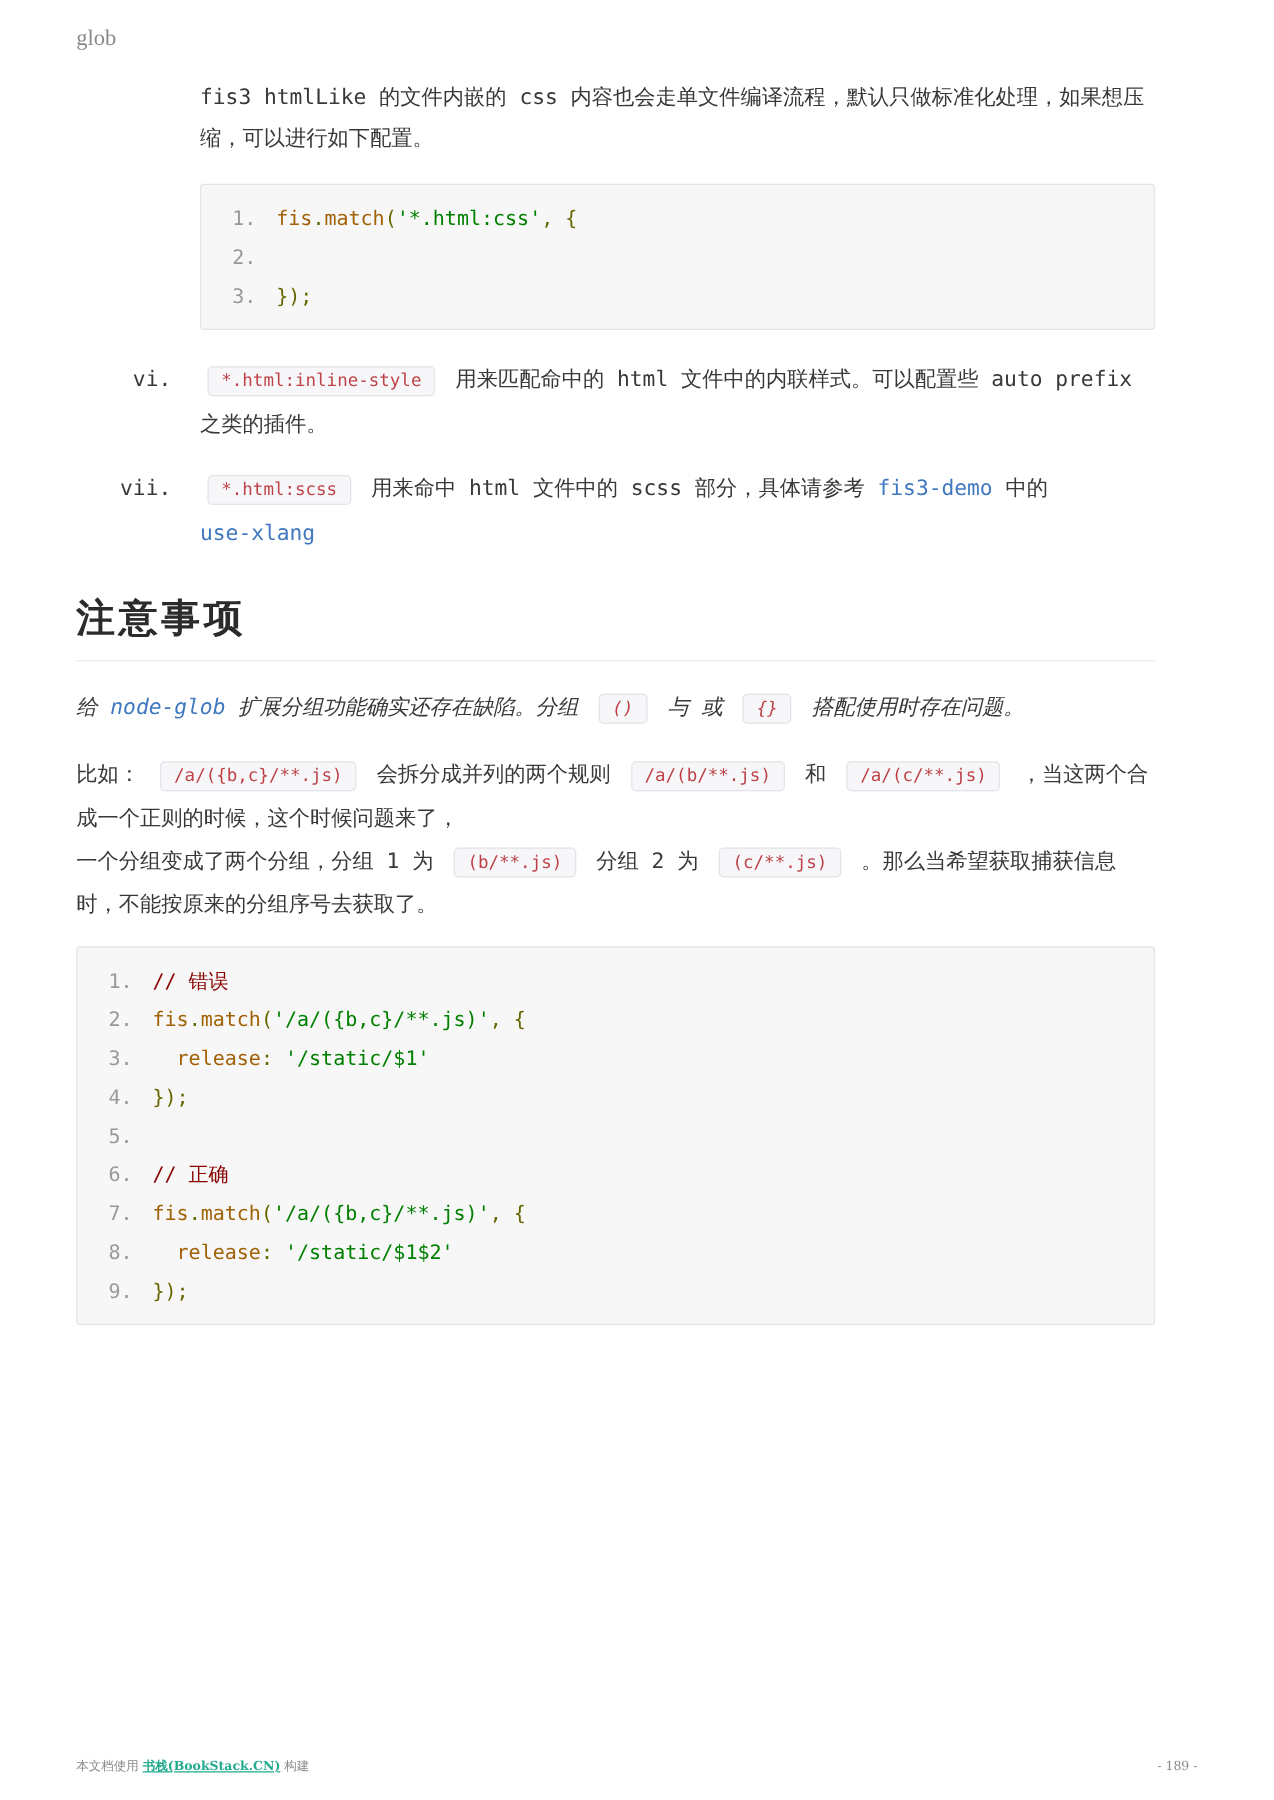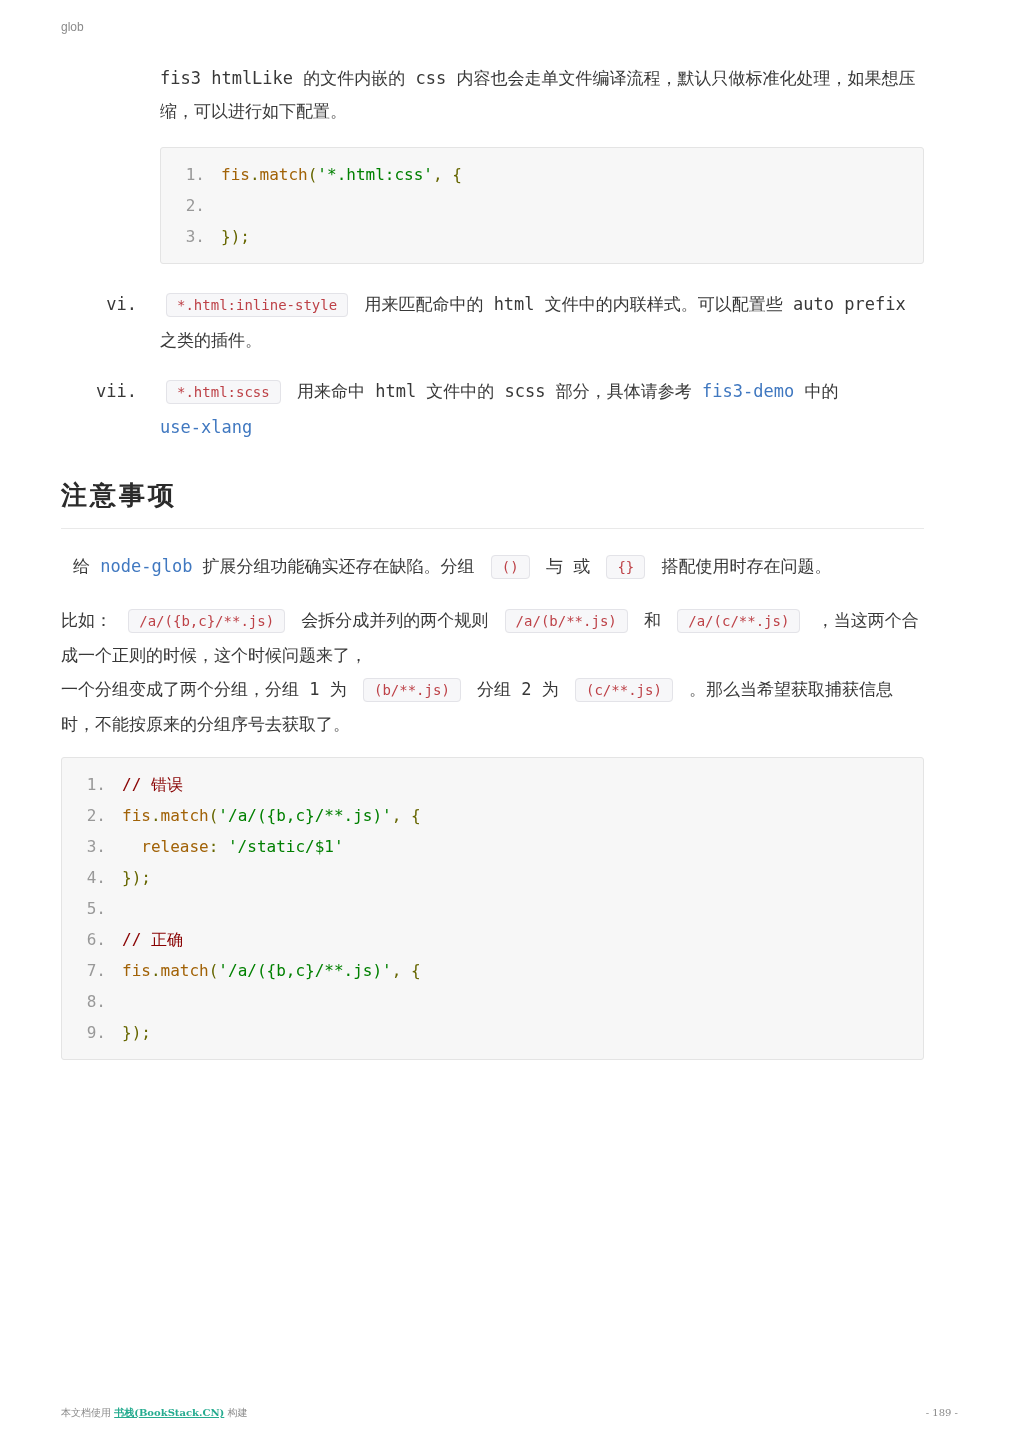--- a/index.html
+++ b/index.html
@@ -7,22 +7,22 @@
   body {
     width: 1019px; height: 1440px;
     background: #ffffff;
     font-family: "Liberation Sans", sans-serif;
     color: var(--body-text, #383838);
     position: relative;
     overflow: hidden;
   }
   .doc-header {
     position: absolute; top: 20px; left: 61px;
-    font-family: Liberation Sans, sans-serif;
-    font-size: 12px; color: var(--muted, #8a8a8a);
+    font-family: Liberation Serif, serif;
+    font-size: 18px; color: var(--muted, #8a8a8a);
   }
   .content { padding: 62px 95px 0 61px; }
 
   .p-top {
     margin: 0 0 0 99px;
     font-family: "DejaVu Sans Mono", monospace;
     font-size: 17px; line-height: 33px;
     color: var(--body-text, #383838);
   }
 
@@ -69,21 +69,21 @@
     white-space: nowrap;
   }
   a.link {
     color: var(--link, #4078c0);
     text-decoration: none;
     font-family: "DejaVu Sans Mono", monospace;
   }
 
   h1.section-heading {
     margin: 30px 0 0 0;
-    font-size: 26px; line-height: 40px;
+    font-size: 31px; line-height: 40px;
     font-weight: bold;
     letter-spacing: 3px;
     color: var(--heading-text, #2b2b2b);
     padding-bottom: 13px;
     border-bottom: 1px solid var(--rule, #e9e9e9);
   }
 
   .bq {
     margin: 16px 0 0 0;
     border-left: 5px solid var(--blockquote-bar, #d9d9d9);
@@ -92,21 +92,21 @@
     font-size: 15.5px; line-height: 26px;
     color: var(--blockquote-text, #777777);
   }
   .bq-em { font-style: italic; }
 
   .para {
     font-family: "DejaVu Sans Mono", monospace;
     font-size: 17px; line-height: 34px;
     color: var(--body-text, #383838);
   }
-  .para.glob { margin: 20px 0 0 12px; }
+  .para.glob { margin: 20px 0 0 0; font-style: italic; }
   .para.example { margin: 19px 0 0 0; }
 
   .footer {
     position: absolute; left: 61px; right: 61px; bottom: 20px;
     display: flex; justify-content: space-between; align-items: baseline;
     font-family: "DejaVu Serif", serif;
     font-size: 10px; color: var(--muted, #8a8a8a);
   }
   .brand { color: var(--brand-green, #25ab8f); font-weight: bold; }
 </style>
@@ -143,21 +143,21 @@
   <p class="para example"><span>比如： </span><span class="icode">/a/({b,c}/**.js)</span><span> 会拆分成并列的两个规则 </span><span class="icode">/a/(b/**.js)</span><span> 和 </span><span class="icode">/a/(c/**.js)</span><span> ，当这两个合成一个正则的时候，这个时候问题来了，</span><br><span>一个分组变成了两个分组，分组 1 为 </span><span class="icode">(b/**.js)</span><span> 分组 2 为 </span><span class="icode">(c/**.js)</span><span> 。那么当希望获取捕获信息时，不能按原来的分组序号去获取了。</span></p>
 
   <div class="codeblock full">
       <div class="code-line"><span class="ln">1.</span><span class="code-content"><span class="com">// 错误</span></span></div>
       <div class="code-line"><span class="ln">2.</span><span class="code-content"><span class="pln">fis</span><span class="pun">.</span><span class="pln">match</span><span class="pun">(</span><span class="str">'/a/({b,c}/**.js)'</span><span class="pun">,</span><span class="pln"> </span><span class="pun">{</span></span></div>
       <div class="code-line"><span class="ln">3.</span><span class="code-content"><span class="pln">  release</span><span class="pun">:</span><span class="pln"> </span><span class="str">'/static/$1'</span></span></div>
       <div class="code-line"><span class="ln">4.</span><span class="code-content"><span class="pun">});</span></span></div>
       <div class="code-line"><span class="ln">5.</span><span class="code-content"></span></div>
       <div class="code-line"><span class="ln">6.</span><span class="code-content"><span class="com">// 正确</span></span></div>
       <div class="code-line"><span class="ln">7.</span><span class="code-content"><span class="pln">fis</span><span class="pun">.</span><span class="pln">match</span><span class="pun">(</span><span class="str">'/a/({b,c}/**.js)'</span><span class="pun">,</span><span class="pln"> </span><span class="pun">{</span></span></div>
-      <div class="code-line"><span class="ln">8.</span></div>
+      <div class="code-line"><span class="ln">8.</span><span class="code-content"><span class="pln">  release</span><span class="pun">:</span><span class="pln"> </span><span class="str">'/static/$1$2'</span></span></div>
       <div class="code-line"><span class="ln">9.</span><span class="code-content"><span class="pun">});</span></span></div>
     </div>
 
 </div>
 
 <div class="footer">
   <span>
     <span>本文档使用 </span><a class="brand" href="#">书栈(BookStack.CN)</a><span> 构建</span>
   </span>
   <span>- 189 -</span>

